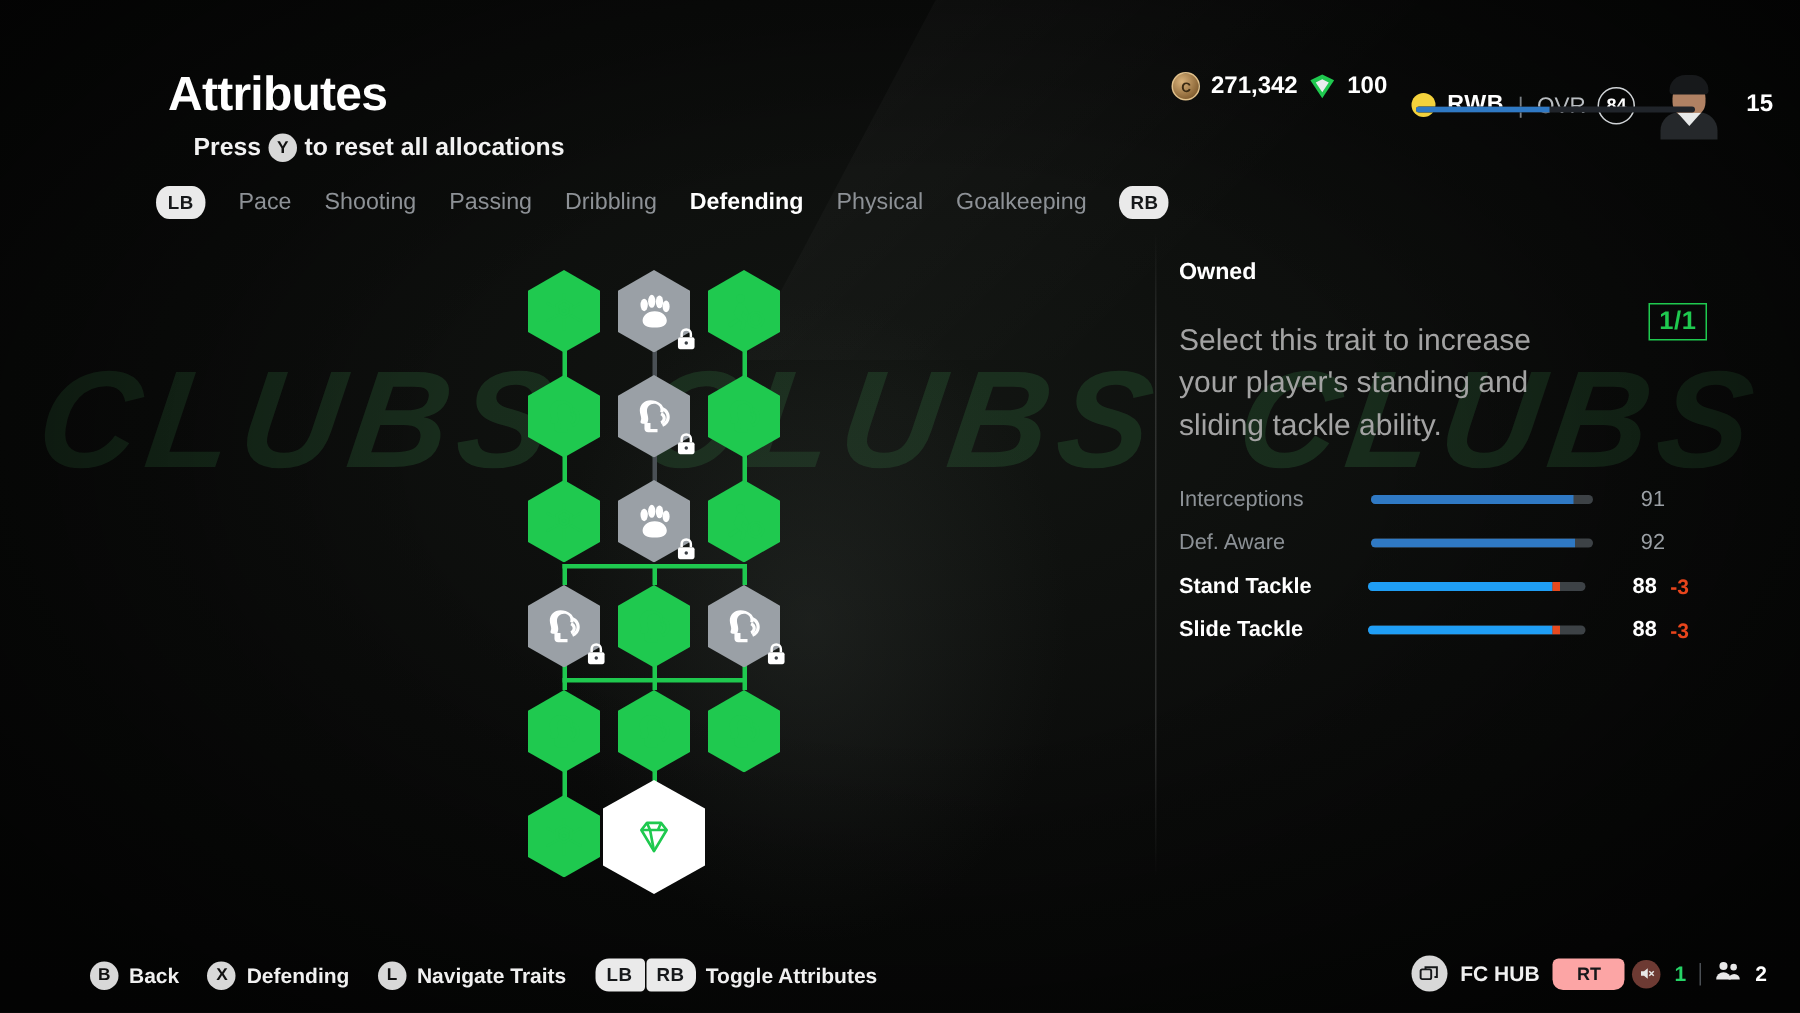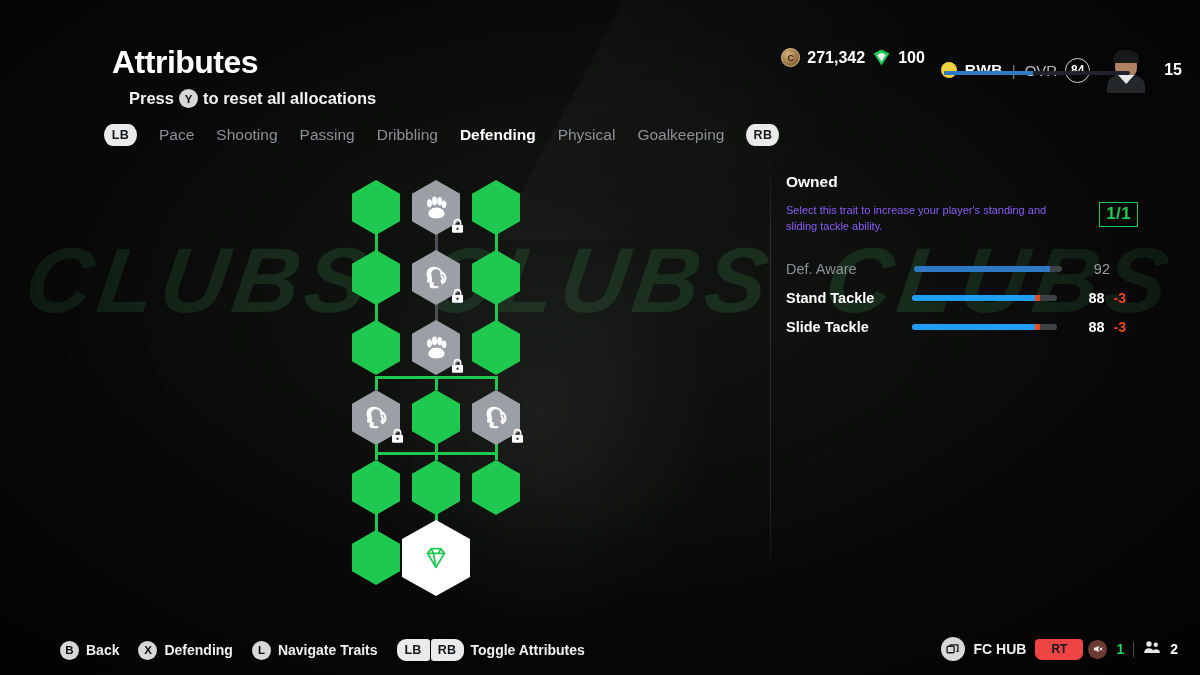--- a/index.html
+++ b/index.html
@@ -102,21 +102,21 @@
   
   #divider { position:absolute; left:770px; top:155px; width:1px; height:430px;
     background:linear-gradient(180deg, rgba(255,255,255,0) 0%, rgba(255,255,255,0.13) 18%,
       rgba(255,255,255,0.13) 78%, rgba(255,255,255,0) 100%); }
   #panel { position:absolute; left:786px; top:160px; width:340px; }
   #trait-title { font-size:34px; font-weight:bold; line-height:1.17; letter-spacing:-0.4px;
     max-width:290px; }
   #count-badge { position:absolute; right:-12px; top:42px; border:1.6px solid #1fc94f;
     color:#1fc94f; font-size:17px; font-weight:bold; padding:1px 6px 2px; letter-spacing:.4px; }
   #trait-status { margin-top:13px; font-size:15.5px; font-weight:bold; }
-  #trait-desc { margin-top:12px; font-size:11px; line-height:1.42; color:#8b5cf6;
+  #trait-desc { margin-top:22px; font-size:20px; line-height:1.42; color:#a3a3a3;
     max-width:272px; }
   #stats { margin-top:20px; }
   .stat-row { display:flex; align-items:center; height:29px; }
   .stat-name { width:128px; font-size:14.5px; color:#8c9196; }
   .stat-row.hl .stat-name { color:#fff; font-weight:bold; }
   .bar { width:148px; height:6px; background:#3d4246; border-radius:3px; overflow:hidden;
     display:flex; }
   .bar-fill { height:100%; background:#2f79c4; }
   .stat-row.hl .bar-fill { background:#1f9ef5; }
   .bar-delta { height:100%; background:#e8491e; }
@@ -128,21 +128,21 @@
   #footer-left { position:absolute; left:60px; bottom:14px; display:flex; align-items:center; gap:19px; }
   .fkey { display:flex; align-items:center; gap:7px; }
   .fkey-label { font-size:14px; font-weight:bold; color:#f0f0f0; }
   .bumper-pair { display:flex; }
   .bumper-pair .bumper { border-radius:9px 3px 3px 9px; }
   .bumper-pair .bumper + .bumper { border-radius:3px 9px 9px 3px; margin-left:1px; }
   #footer-right { position:absolute; right:22px; bottom:14px; display:flex; align-items:center; gap:9px; }
   .fc-circle { width:24px; height:24px; border-radius:50%; background:#d8d8d8;
     display:flex; align-items:center; justify-content:center; }
   .rt-key { display:inline-flex; align-items:center; justify-content:center; min-width:30px;
-    height:21px; padding:0 16px; background:#ef4444; color:#16181a; font-size:12px;
+    height:21px; padding:0 16px; background:#fca5a5; color:#16181a; font-size:12px;
     font-weight:bold; border-radius:4px 4px 7px 7px; }
   .mute-icon { width:19px; height:19px; border-radius:50%; background:#6d3a33;
     display:flex; align-items:center; justify-content:center; margin-left:-4px; }
   .count-green { color:#25d366; font-size:14px; font-weight:bold; }
   .count-white { color:#fff; font-size:14px; font-weight:bold; }
   .vsep { width:1px; height:15px; background:#4a4f54; }
 </style>
 </head>
 <body>
 
@@ -455,20 +455,28 @@
     </div>
   </div>
 
 <div id="divider"></div>
 
 <div id="panel">
   <div id="count-badge">1/1</div>
   <div id="trait-status">Owned</div>
   <div id="trait-desc">Select this trait to increase your player's standing and sliding tackle ability.</div>
   <div id="stats">
+      <div class="stat-row">
+        <div class="stat-name">Interceptions</div>
+        <div class="bar">
+          <div class="bar-fill" style="width: 91%;"></div>
+        </div>
+        <div class="stat-val">91</div>
+        <div class="stat-diff"></div>
+      </div>
       <div class="stat-row">
         <div class="stat-name">Def. Aware</div>
         <div class="bar">
           <div class="bar-fill" style="width: 92%;"></div>
         </div>
         <div class="stat-val">92</div>
         <div class="stat-diff"></div>
       </div>
       <div class="stat-row hl">
         <div class="stat-name">Stand Tackle</div>

